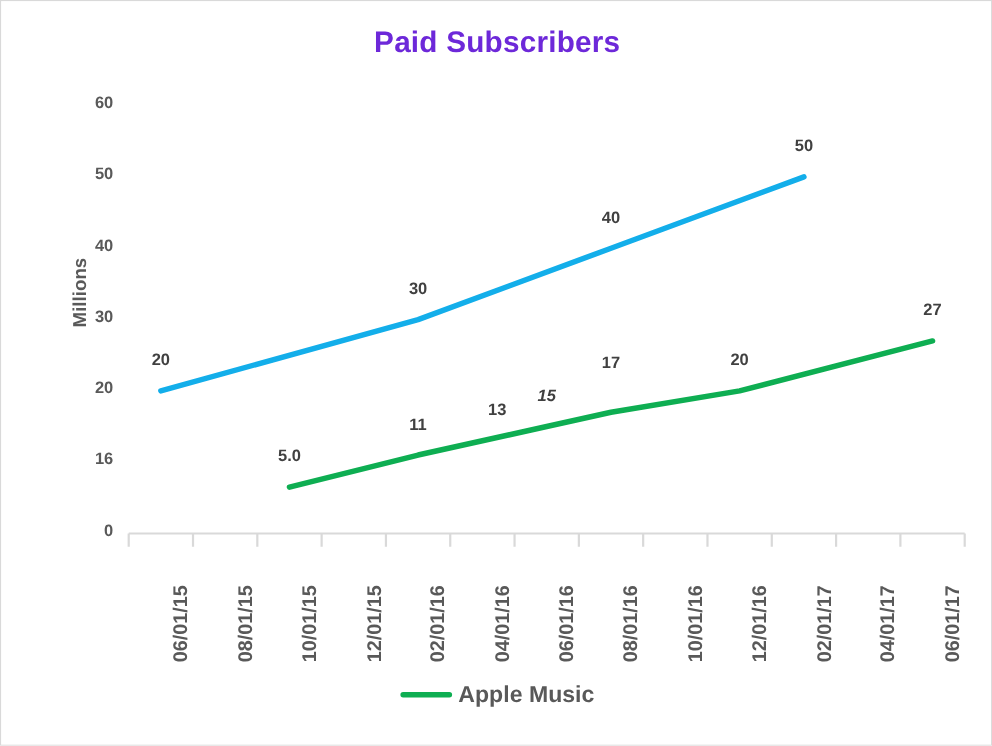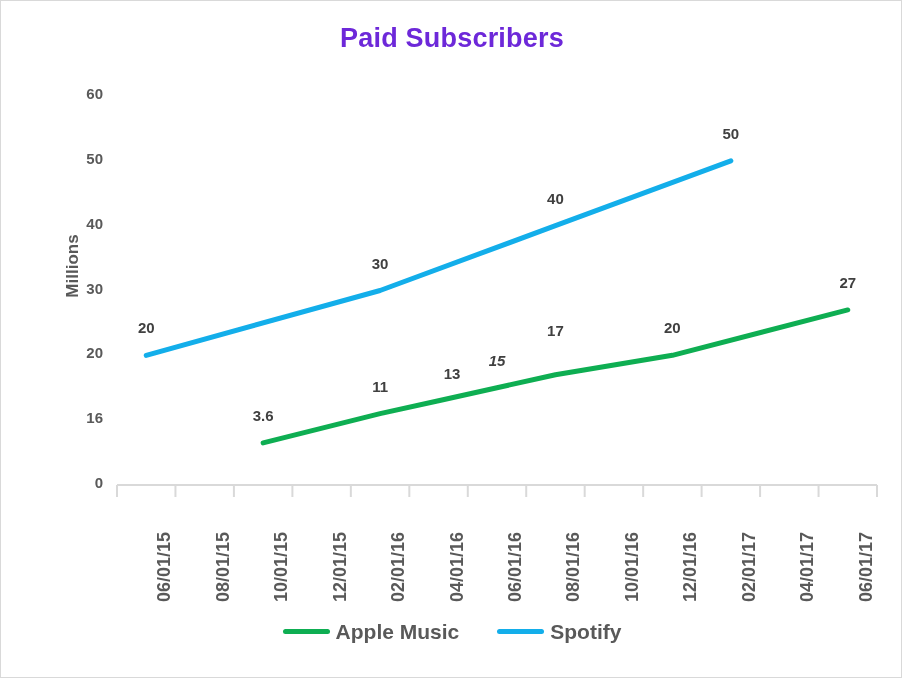--- a/index.html
+++ b/index.html
@@ -161,37 +161,33 @@
       <div class="x-tick-label" style="left: 445.538px; top: 601px;">04/01/16</div>
       <div class="x-tick-label" style="left: 504px; top: 601px;">06/01/16</div>
       <div class="x-tick-label" style="left: 562.462px; top: 601px;">08/01/16</div>
       <div class="x-tick-label" style="left: 620.923px; top: 601px;">10/01/16</div>
       <div class="x-tick-label" style="left: 679.385px; top: 601px;">12/01/16</div>
       <div class="x-tick-label" style="left: 737.846px; top: 601px;">02/01/17</div>
       <div class="x-tick-label" style="left: 796.308px; top: 601px;">04/01/17</div>
       <div class="x-tick-label" style="left: 854.769px; top: 601px;">06/01/17</div>
     </div>
   <div id="data-labels">
-      <div class="data-label" style="left: 262.154px; top: 413.858px;">3.6</div>
+      <div class="data-label" style="left: 262.154px; top: 413.858px;">5.0</div>
       <div class="data-label" style="left: 379.077px; top: 384.683px;">11</div>
       <div class="data-label" style="left: 451px; top: 371.717px;">13</div>
       <div class="data-label" style="left: 496px; top: 358.75px; font-style: italic;">15</div>
       <div class="data-label" style="left: 554.462px; top: 329px;">17</div>
       <div class="data-label" style="left: 671.385px; top: 326.333px;">20</div>
       <div class="data-label" style="left: 846.769px; top: 280.95px;">27</div>
       <div class="data-label" style="left: 145.231px; top: 326.333px;">20</div>
       <div class="data-label" style="left: 379.077px; top: 261.5px;">30</div>
       <div class="data-label" style="left: 554.462px; top: 196.667px;">40</div>
       <div class="data-label" style="left: 729.846px; top: 131.833px;">50</div>
     </div>
 
   <div id="legend">
       <div class="legend-item">
         <span class="legend-swatch" style="background: rgb(14, 174, 82);"></span>
         <span class="legend-text">Apple Music</span>
       </div>
-      <div class="legend-item">
-        <span class="legend-swatch" style="background: rgb(19, 174, 234);"></span>
-        <span class="legend-text">Spotify</span>
-      </div>
     </div>
 
 </div>
 
 </body></html>

